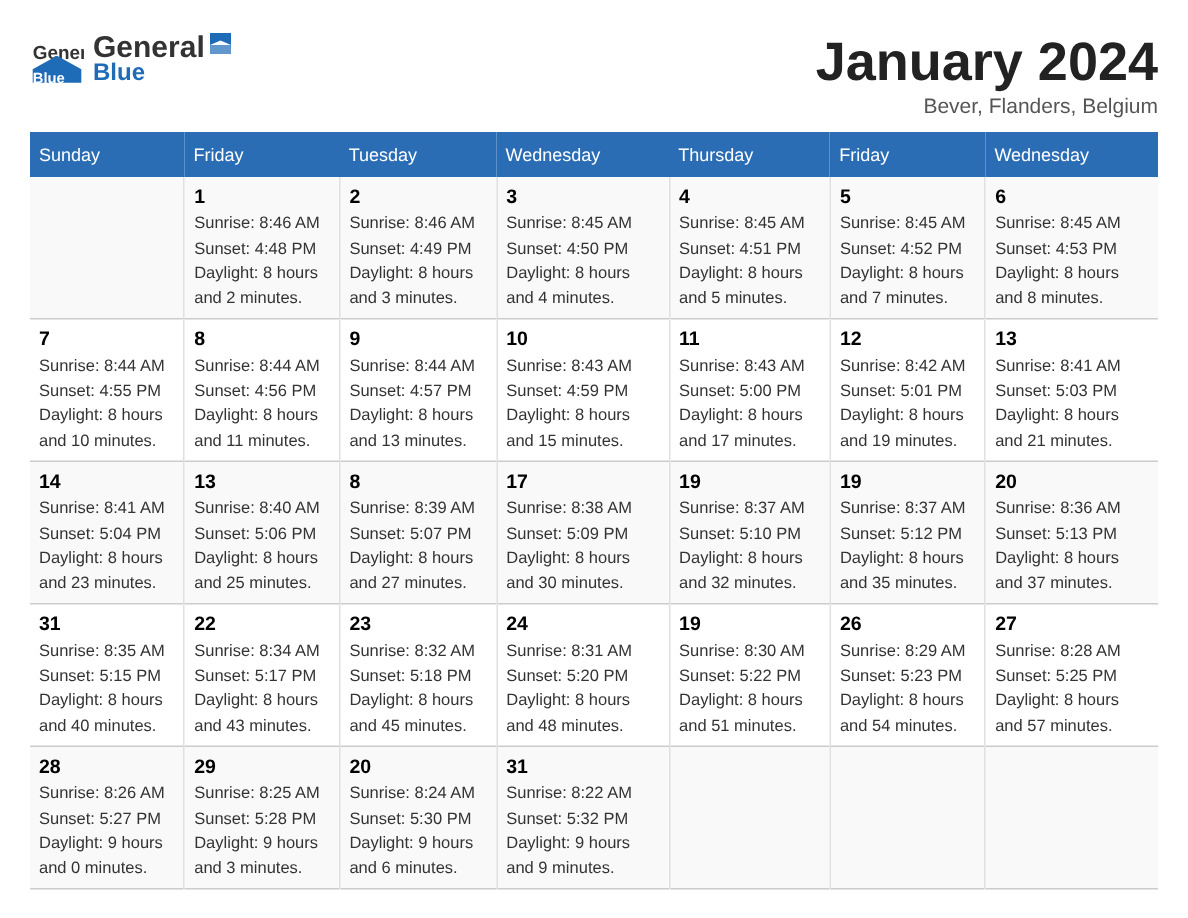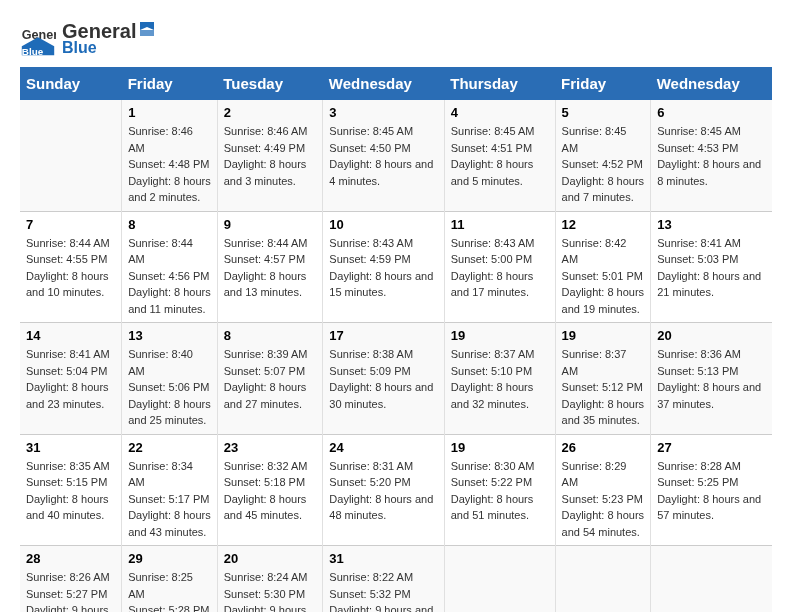--- a/index.html
+++ b/index.html
@@ -42,22 +42,22 @@
       border-collapse: collapse;
       font-size: 11px;
     }
     thead tr {
       background-color: #2a6db5;
       color: #fff;
     }
     thead th {
       padding: 8px 6px;
       text-align: left;
-      font-size: 15px;
-      font-weight: bold;
+      font-size: 12px;
+      font-weight: normal;
     }
     tbody tr {
       border-bottom: 1px solid #ccc;
     }
     tbody tr:nth-child(odd) {
       background-color: #f9f9f9;
     }
     tbody tr:nth-child(even) {
       background-color: #fff;
     }
@@ -95,20 +95,24 @@
       <div style="display:flex;align-items:baseline;gap:0px;">
         <span style="font-size:20px;font-weight:bold;color:#333;">General</span>
         <svg width="18" height="18" viewBox="0 0 18 18" style="margin: 0 2px;">
           <polygon points="2,2 16,2 16,10 9,7 2,10" fill="#1e6bb8"></polygon>
           <rect x="2" y="10" width="14" height="6" fill="#1e6bb8" opacity="0.7"></rect>
         </svg>
       </div>
       <div style="font-size:16px;font-weight:bold;color:#1e6bb8;margin-top:-4px;">Blue</div>
     </div>
   </div>
+  <div class="title-area">
+    <div class="main-title">January 2024</div>
+    <div class="sub-title">Bever, Flanders, Belgium</div>
+  </div>
 </div>
 
 <table>
   <thead>
     <tr>
     <th>Sunday</th>
         <th>Friday</th>
         <th>Tuesday</th>
         <th>Wednesday</th>
         <th>Thursday</th>

